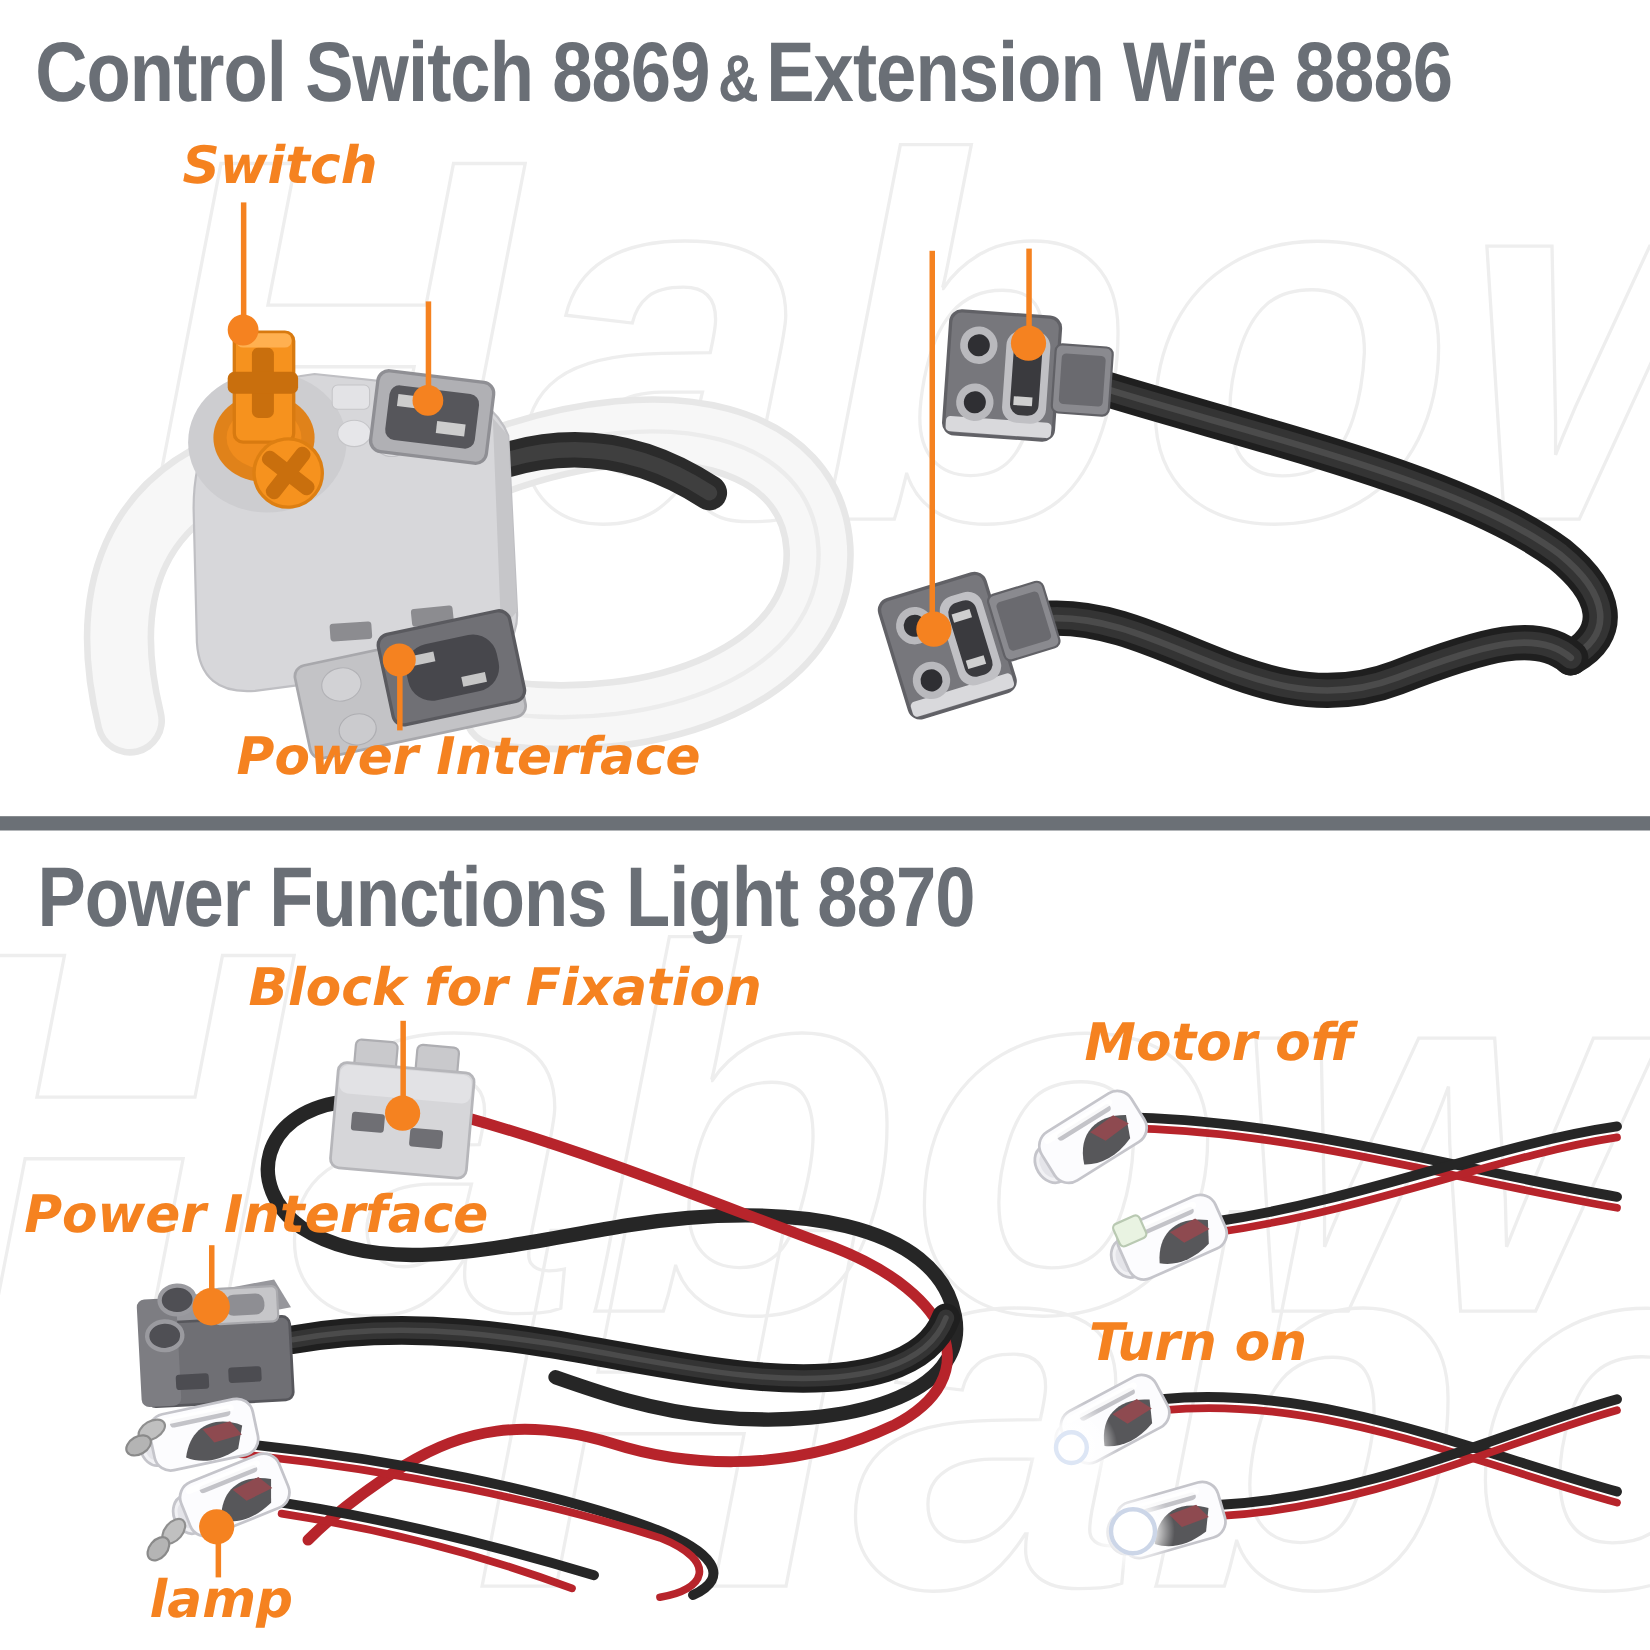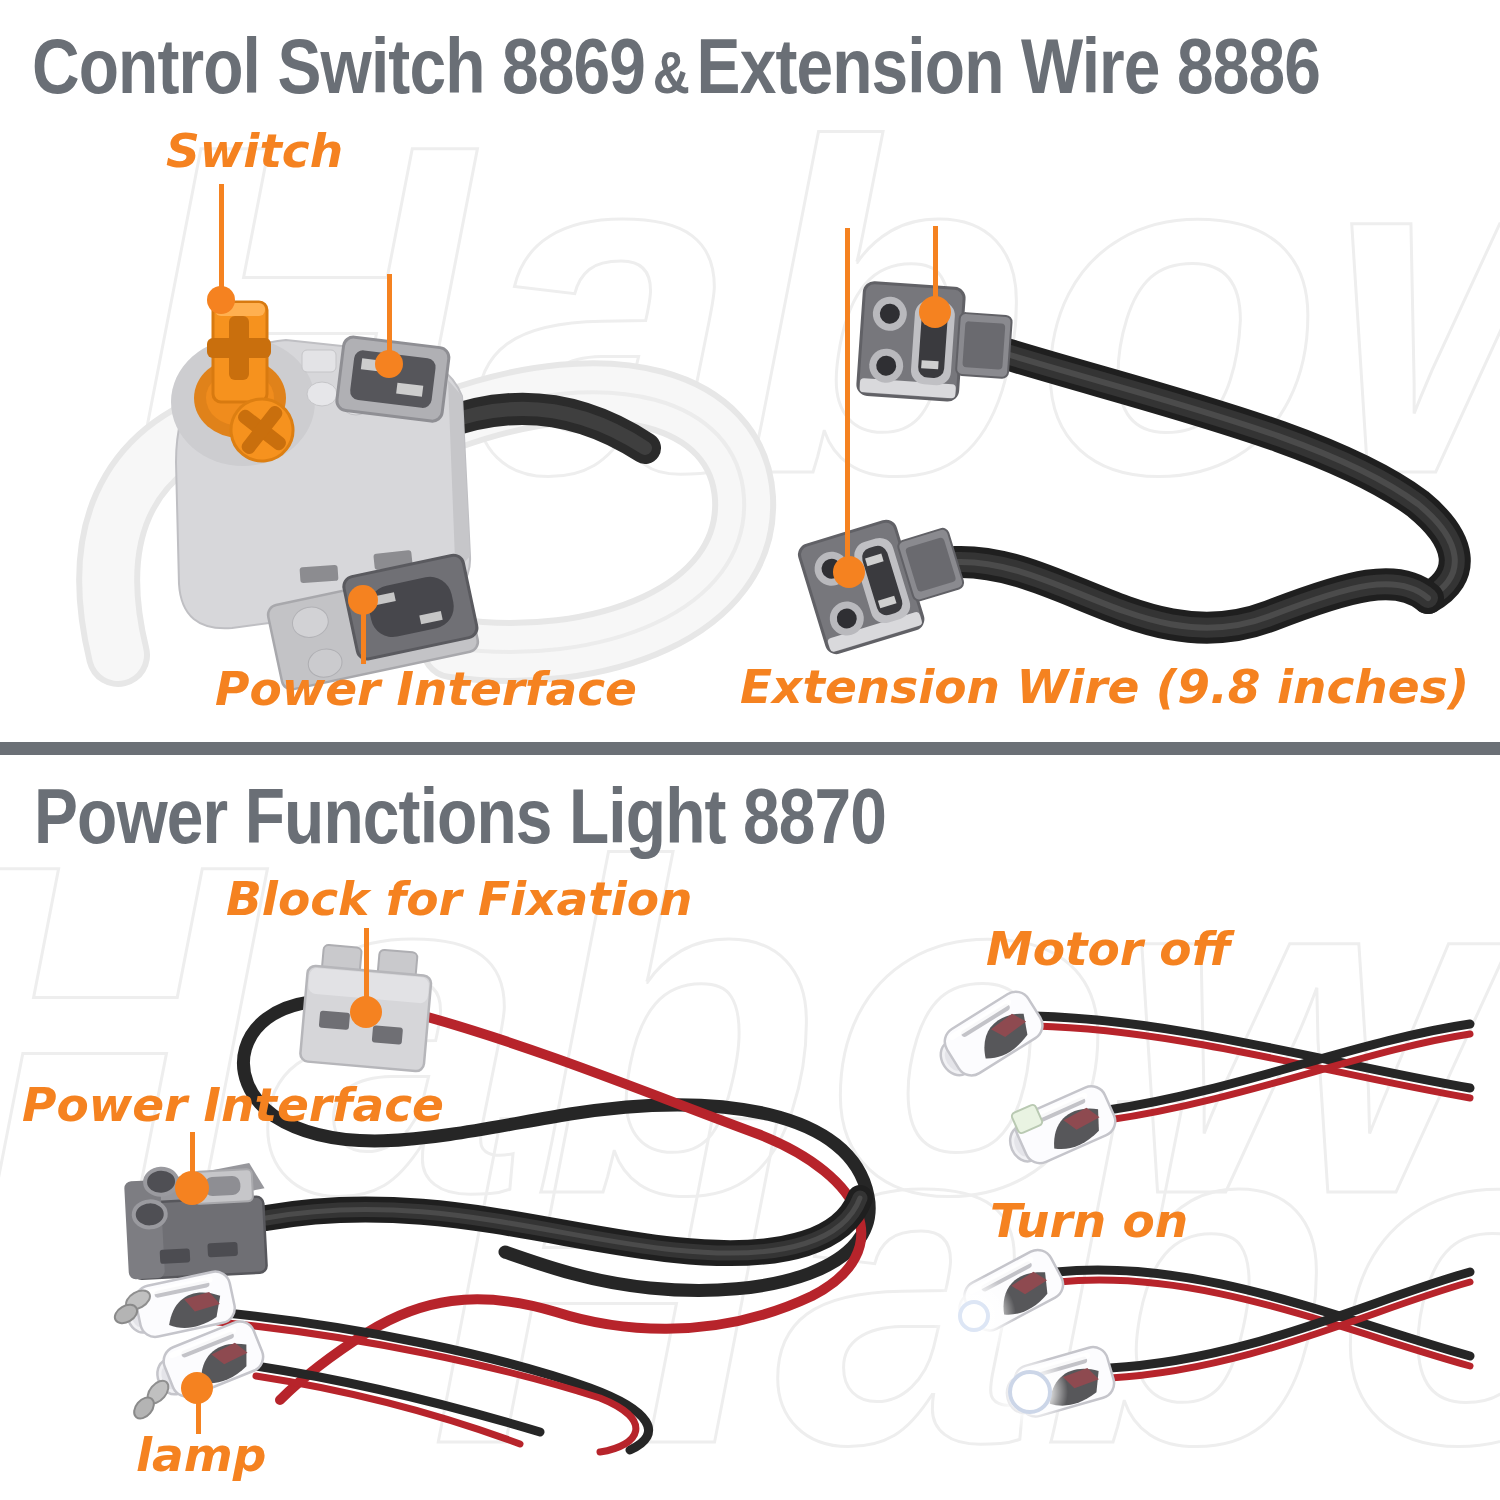--- a/index.html
+++ b/index.html
@@ -240,20 +240,19 @@
   <div class="cdot" style="left:350px;top:996px;width:32px;height:32px;"></div>
 
   <div class="cline" style="left:190px;top:1132px;height:44px;"></div>
   <div class="cdot" style="left:175px;top:1171px;width:34px;height:34px;"></div>
 
   <div class="cdot" style="left:181px;top:1372px;width:32px;height:32px;"></div>
   <div class="cline" style="left:196px;top:1400px;height:34px;"></div>
 
   <div class="label" style="left:166px;top:126px;">Switch</div>
   <div class="label" style="left:215px;top:664px;">Power Interface</div>
-  <div class="label" style="left:740px;top:662px;">Extension Wire (9.8 inches)</div>
   <div class="label" style="left:226px;top:874px;">Block for Fixation</div>
   <div class="label" style="left:22px;top:1080px;">Power Interface</div>
   <div class="label" style="left:136px;top:1430px;">lamp</div>
   <div class="label" style="left:986px;top:924px;">Motor off</div>
   <div class="label" style="left:990px;top:1196px;font-style:italic;">Turn on</div>
 
 </div>
 
 </body></html>

